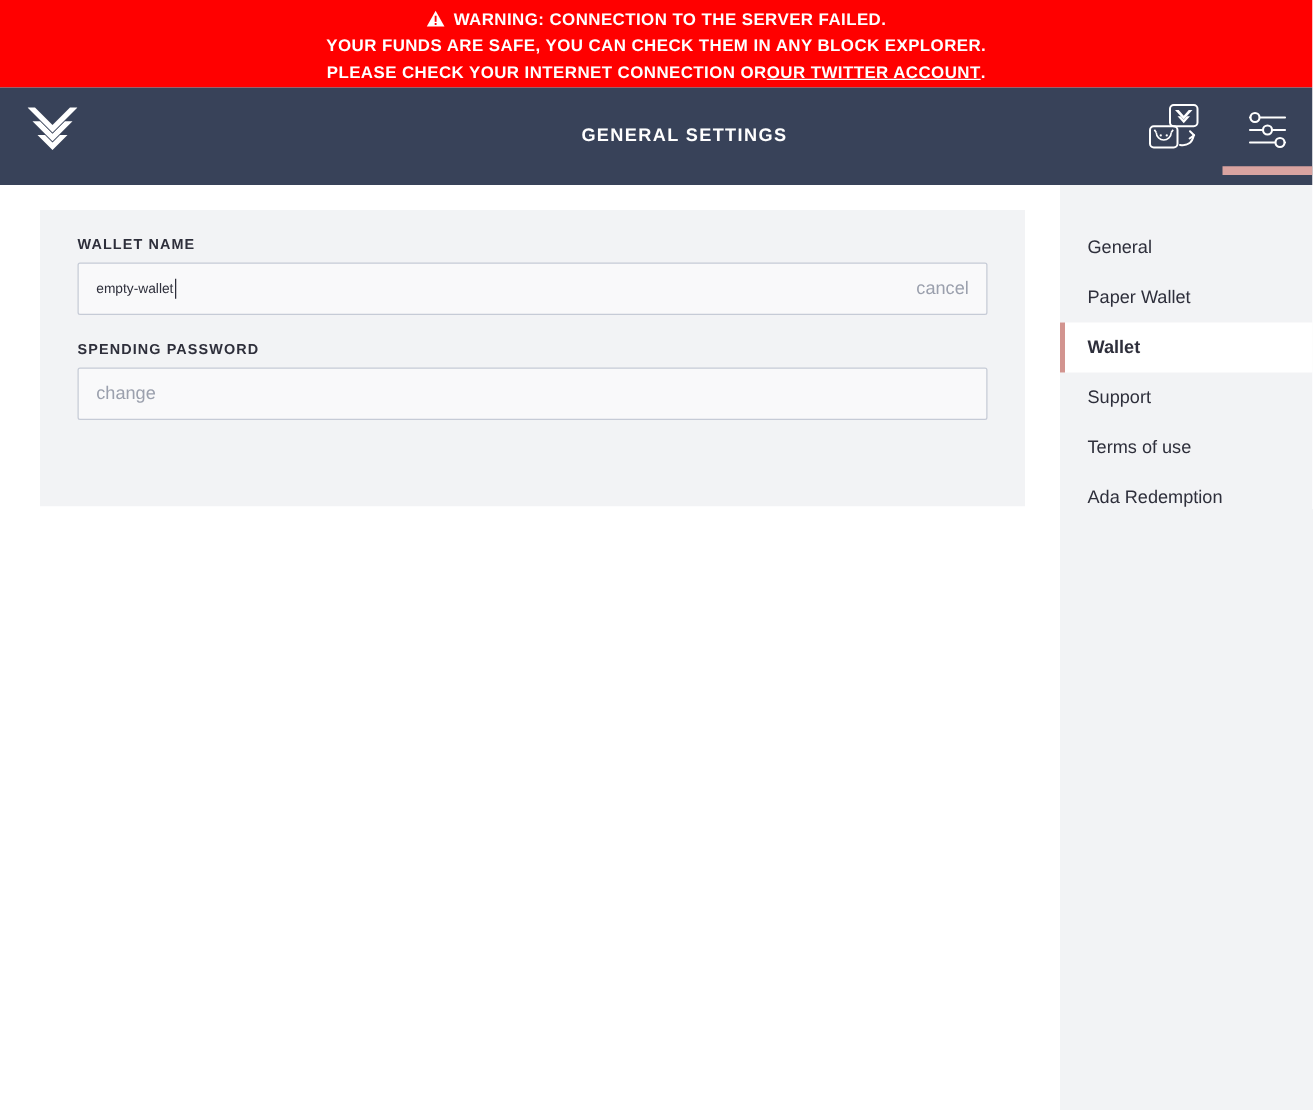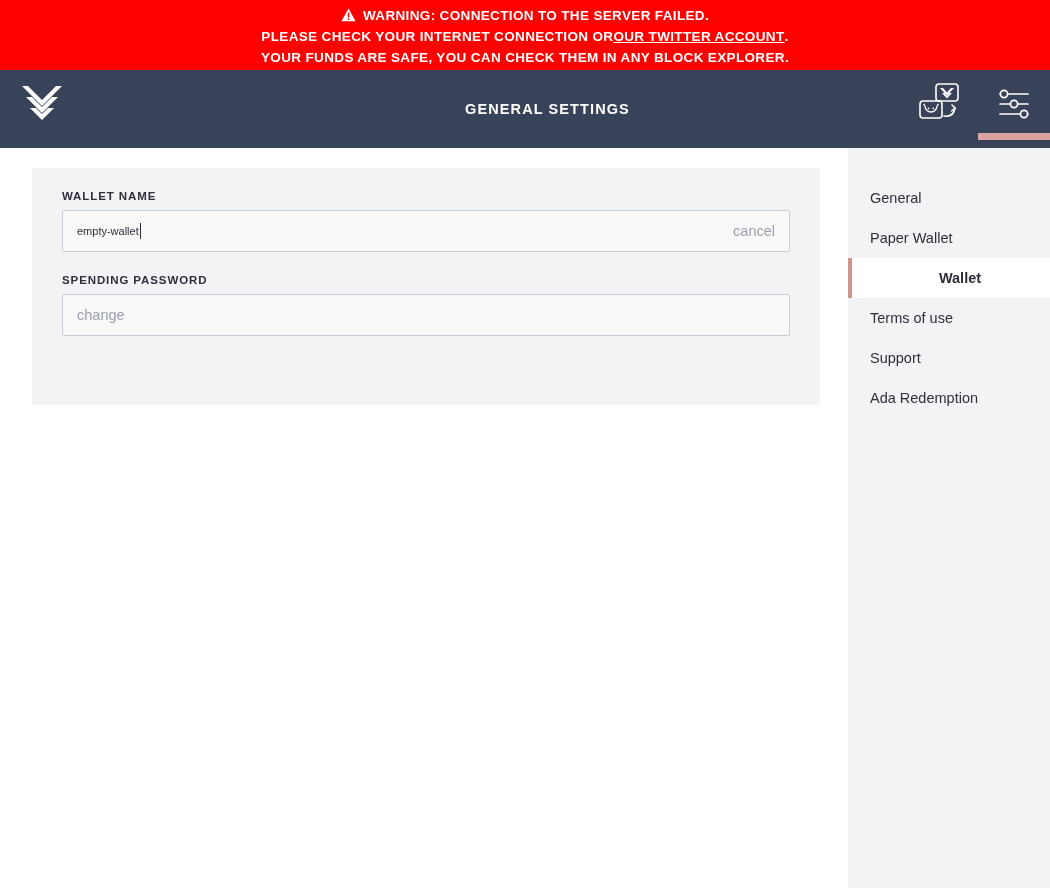--- a/index.html
+++ b/index.html
@@ -116,21 +116,20 @@
     position:relative;
     height:40px; line-height:40px;
     padding-left:22px;
     font-size:14.5px; color:#2e2f3b;
     cursor:pointer;
     white-space:nowrap;
   }
   .menu-item.active{
     background:#ffffff;
     font-weight:bold;
-    text-align:center;
   }
   .menu-item.active::before{
     content:""; position:absolute;
     left:0; top:0; width:4px; height:40px;
     background:#d2948f;
   }
 </style>
 </head>
 <body>
 
@@ -140,27 +139,27 @@
     <span id="warning-triangle">
       <svg width="15" height="14" viewBox="0 0 15 14" aria-hidden="true">
         <path d="M7.5 0.6 L14.6 13.2 L0.4 13.2 Z" fill="#ffffff"></path>
         <rect x="6.75" y="4.6" width="1.5" height="4.9" fill="#ff0000"></rect>
         <rect x="6.75" y="10.4" width="1.5" height="1.6" fill="#ff0000"></rect>
       </svg>
     </span>
     <span>WARNING: CONNECTION TO THE SERVER FAILED.</span>
   </div>
 
+  <div class="warn-line">YOUR FUNDS ARE SAFE, YOU CAN CHECK THEM IN ANY BLOCK EXPLORER.</div>
+
   <div class="warn-line">
     <span>PLEASE CHECK YOUR INTERNET CONNECTION OR </span>
       <a id="warning-link" href="#">OUR TWITTER ACCOUNT</a>
       <span>.</span>
   </div>
-
-  <div class="warn-line">YOUR FUNDS ARE SAFE, YOU CAN CHECK THEM IN ANY BLOCK EXPLORER.</div>
 </div>
 
 <div id="top-bar">
 
   <div id="app-logo">
     <svg width="40" height="40" viewBox="0 0 40 40" aria-hidden="true">
       <g fill="#ffffff">
         <polygon points="0,2 6,2 20,16 34,2 40,2 20,22"></polygon>
         <polygon points="4,13 10,13 20,23 30,13 36,13 20,29"></polygon>
         <polygon points="8,24 14,24 20,30 26,24 32,24 20,36"></polygon>
@@ -231,18 +230,18 @@
         <div class="field-action">change</div>
       </div>
 
     </div>
   </div>
 
   <div id="settings-menu">
     <div class="menu-item">General</div>
     <div class="menu-item">Paper Wallet</div>
     <div class="menu-item active">Wallet</div>
+    <div class="menu-item">Support</div>
     <div class="menu-item">Terms of use</div>
-    <div class="menu-item">Support</div>
     <div class="menu-item">Ada Redemption</div>
   </div>
 
 </div>
 
 </body></html>

